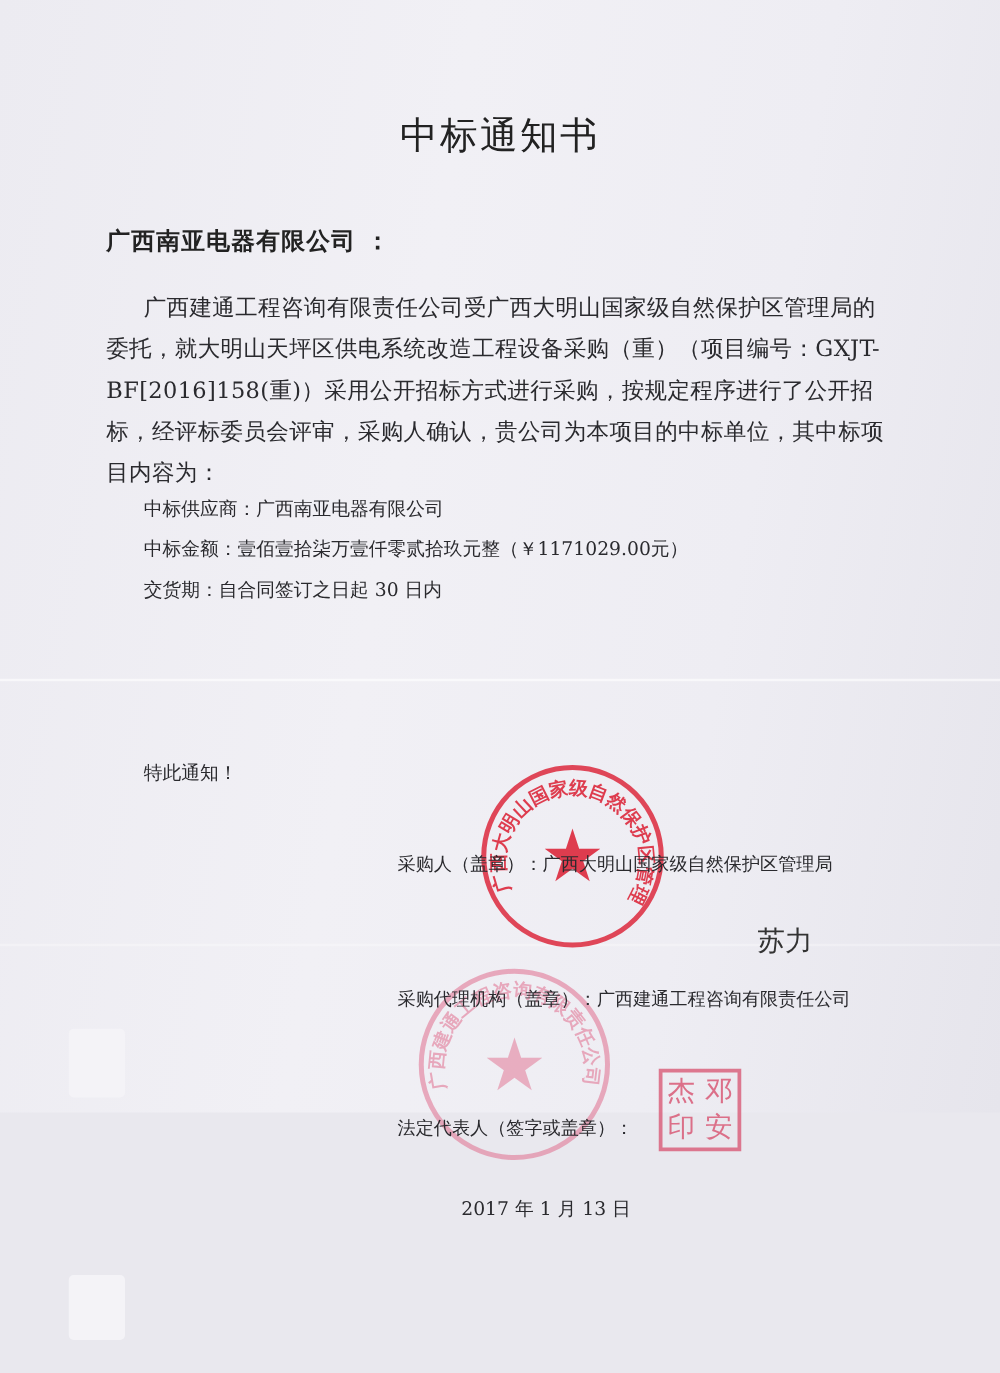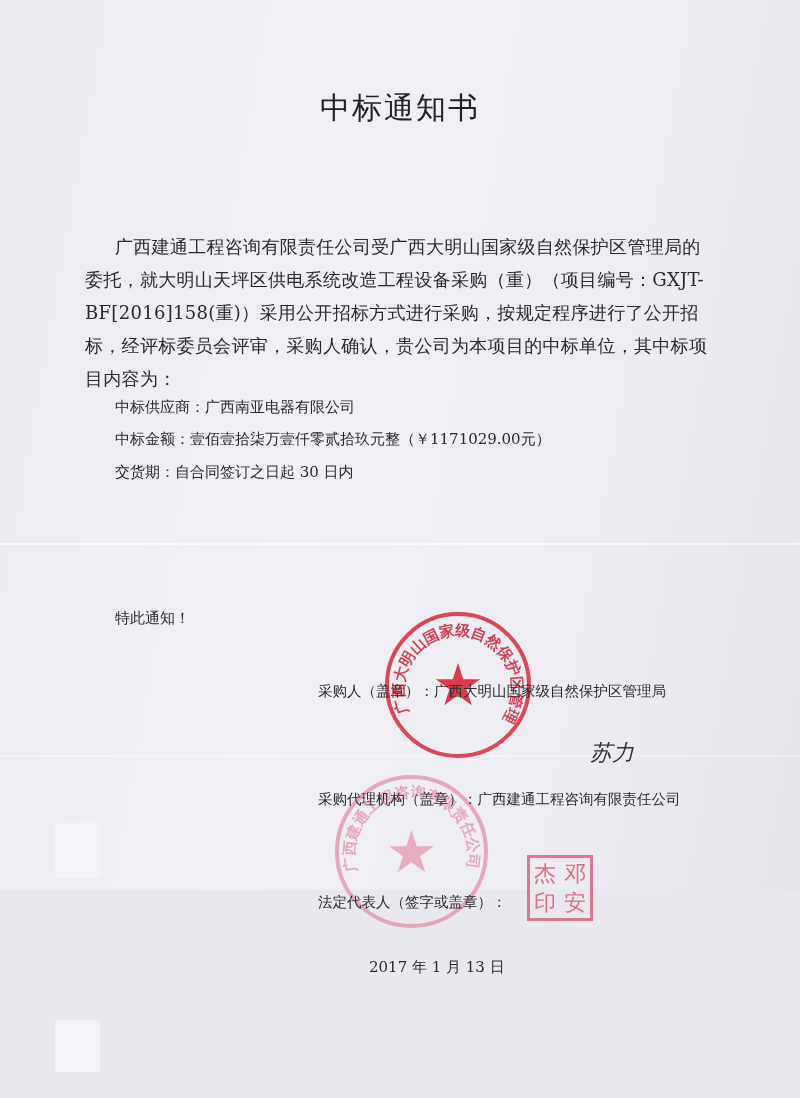--- a/index.html
+++ b/index.html
@@ -49,36 +49,37 @@
   .stamp2 { border-color:rgba(225,120,150,0.6); }
   .stamp2 .star { color:rgba(225,120,150,0.55); }
   .stamp-square {
     position:absolute; left:527px; top:855px; width:66px; height:66px;
     border:3px solid rgba(215,80,110,0.75);
     color:rgba(215,80,110,0.8);
     font-family:"DejaVu Serif",serif; font-size:22px; line-height:28px;
     display:grid; grid-template-columns:1fr 1fr; text-align:center; padding-top:2px; box-sizing:border-box;
   }
   .signature {
-    position:absolute; left:590px; top:738px; font-size:22px; font-style:italic;
+    position:absolute; left:606px; top:738px; font-size:22px; 
     font-family:"DejaVu Serif",serif; color:#333;
   }
   .date { position:absolute; left:369px; top:958px; font-size:15px; }
   .blob { position:absolute; background:#f4f3f7; border-radius:4px; }
 </style>
 </head>
 <body>
 
 <div class="paper">
   <div class="fold" style="top:543px"></div>
   <div class="fold" style="top:755px;opacity:.5"></div>
   <div class="blob" style="left:55px;top:823px;width:45px;height:55px"></div>
   <div class="blob" style="left:55px;top:1020px;width:45px;height:52px"></div>
 
   <div class="title">中标通知书</div>
+  <div class="addressee">广西南亚电器有限公司 ：</div>
 
   <div class="para" style="top:230px">广西建通工程咨询有限责任公司受广西大明山国家级自然保护区管理局的委托，就大明山天坪区供电系统改造工程设备采购（重）（项目编号：GXJT-BF[2016]158(重)）采用公开招标方式进行采购，按规定程序进行了公开招标，经评标委员会评审，采购人确认，贵公司为本项目的中标单位，其中标项目内容为：</div>
 
   <div class="item" style="top:398px">
     <span class="lbl">中标供应商：</span><span>广西南亚电器有限公司</span>
   </div>
   <div class="item" style="top:430px">
     <span class="lbl">中标金额：</span><span>壹佰壹拾柒万壹仟零贰拾玖元整（￥1171029.00元）</span>
   </div>
   <div class="item" style="top:463px">

